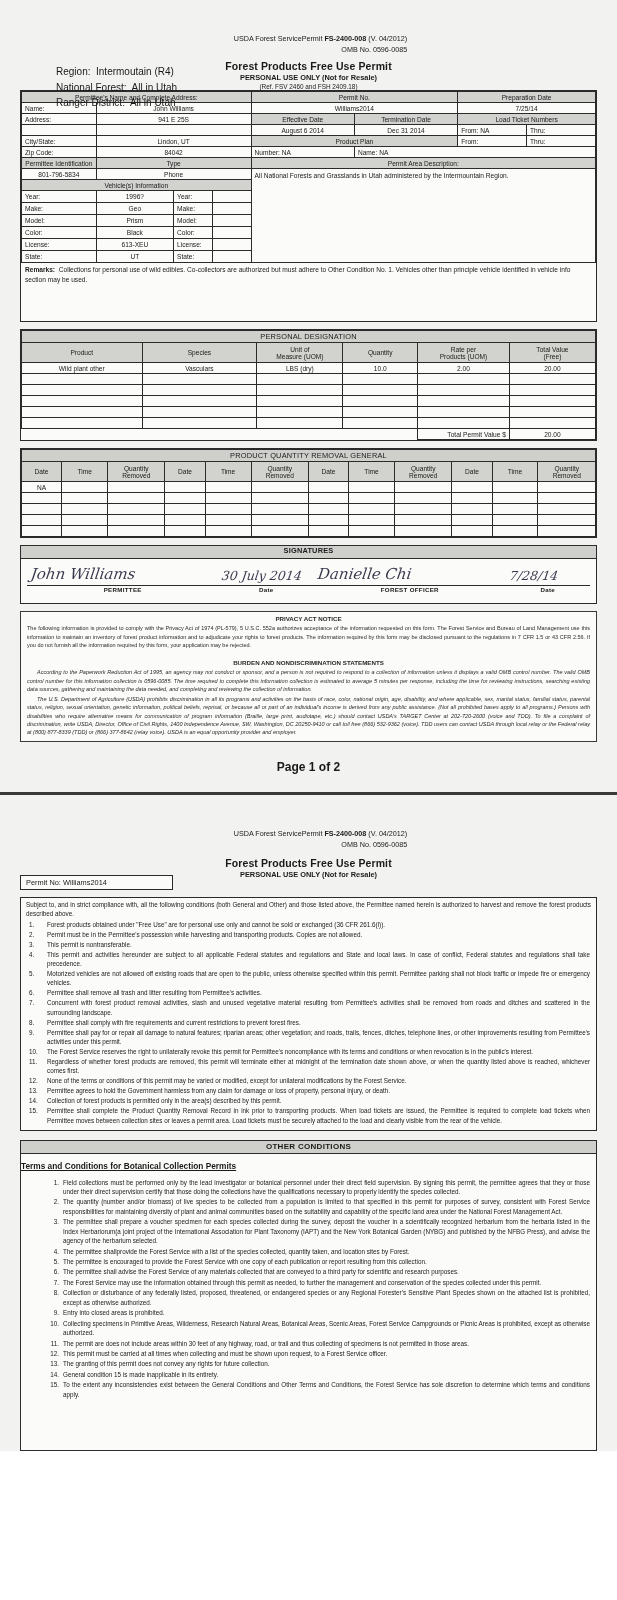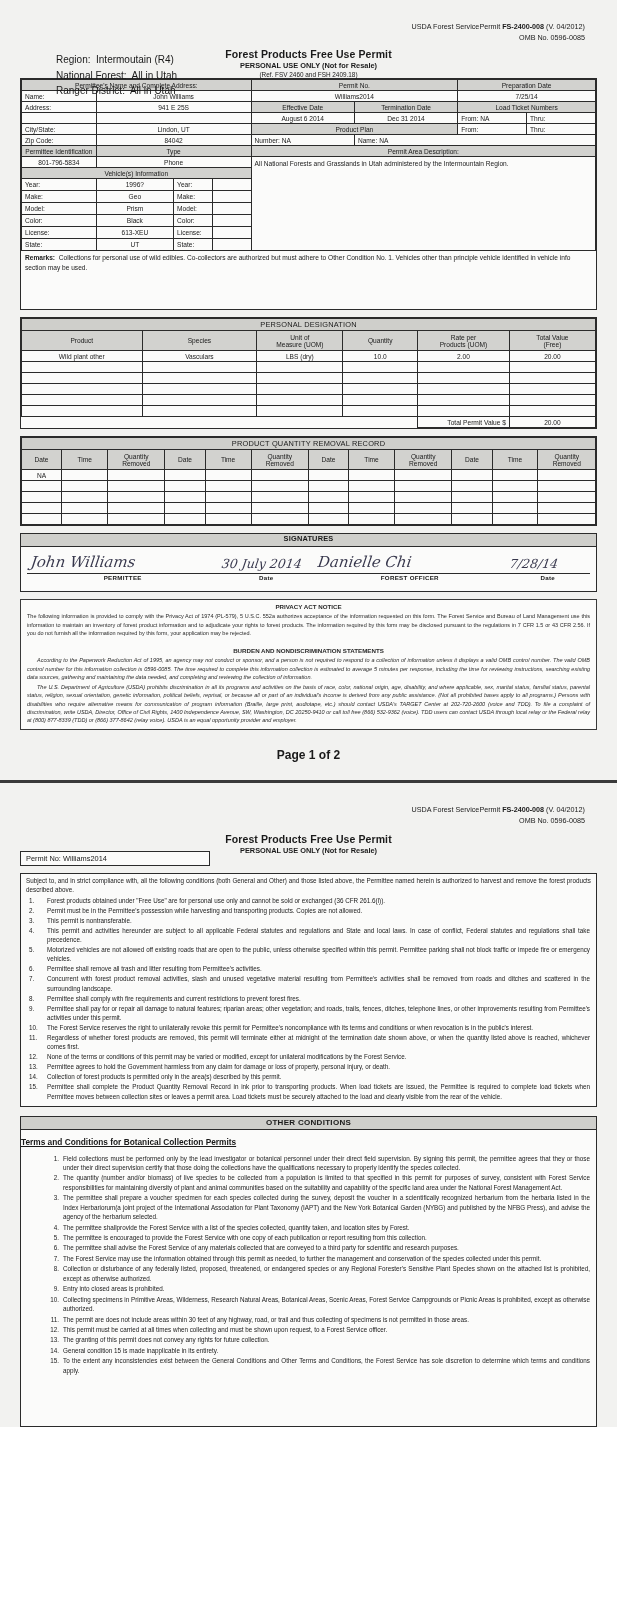--- a/index.html
+++ b/index.html
@@ -18,24 +18,25 @@
     width: 617px;
     background: #f2f2f0;
     padding: 0;
   }
   .page-inner {
     padding: 22px 20px 0 20px;
   }
   
   .doc-head {
     display: flex;
-    justify-content: flex-end;
+    justify-content: center;
     align-items: flex-start;
     font-size: 7.2px;
     padding: 0 12px 0 36px;
+    margin-top: 12px;
   }
   .doc-head .left { line-height: 1.5; }
   .doc-head .right { text-align: right; line-height: 1.5; }
   .doc-head .right b { font-weight: bold; }
 
   .title-block {
     text-align: center;
     margin-top: 4px;
     margin-bottom: 5px;
     position: relative;
@@ -173,21 +174,21 @@
     width: 100%;
   }
   .gap { height: 16px; background:#f2f2f0; }
 
   
   .permit-no-box {
     border: 1px solid #2b2b2b;
     background: #fbfbfa;
     font-size: 7.4px;
     padding: 2px 5px;
-    width: 190px;
+    width: 153px;
     position: absolute;
     left: 0;
     top: 18px;
   }
   .p2-title-wrap { position: relative; min-height: 40px; }
   .cond-box {
     border: 1.3px solid #2b2b2b;
     background: #fbfbfa;
     margin-bottom: 9px;
   }
@@ -521,21 +522,21 @@
             <col style="width:10%">
         <col style="width:7%">
             <col style="width:8%">
             <col style="width:10%">
         <col style="width:7%">
             <col style="width:8%">
             <col style="width:10%">
       </colgroup>
       <tbody>
             <tr>
-              <td class="sect-bar" colspan="12">PRODUCT QUANTITY REMOVAL RECORD</td>
+              <td class="sect-bar" colspan="12">PRODUCT QUANTITY REMOVAL GENERAL</td>
             </tr>
       <tr style="height:20px">
         <td class="hdr">Date</td>
         <td class="hdr">Time</td>
         <td class="hdr">
                 <div>Quantity</div>
                 <div>Removed</div>
               </td>
         <td class="hdr">Date</td>
         <td class="hdr">Time</td>

